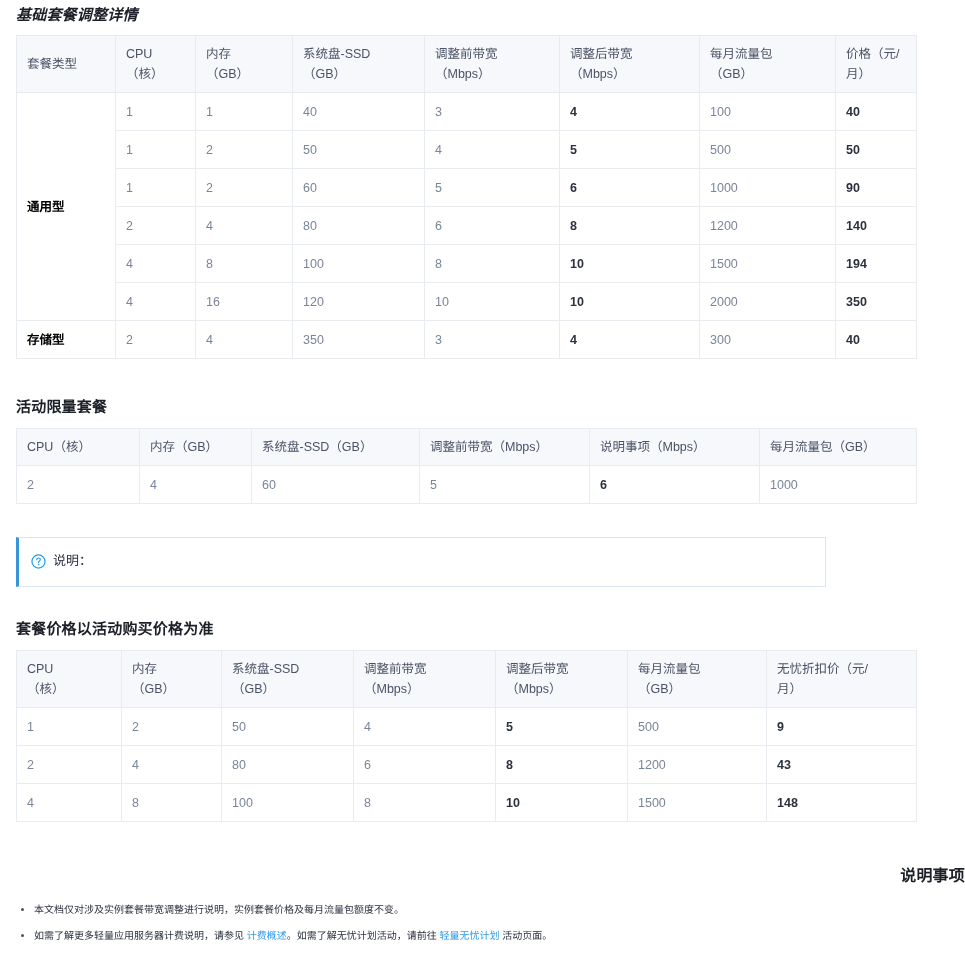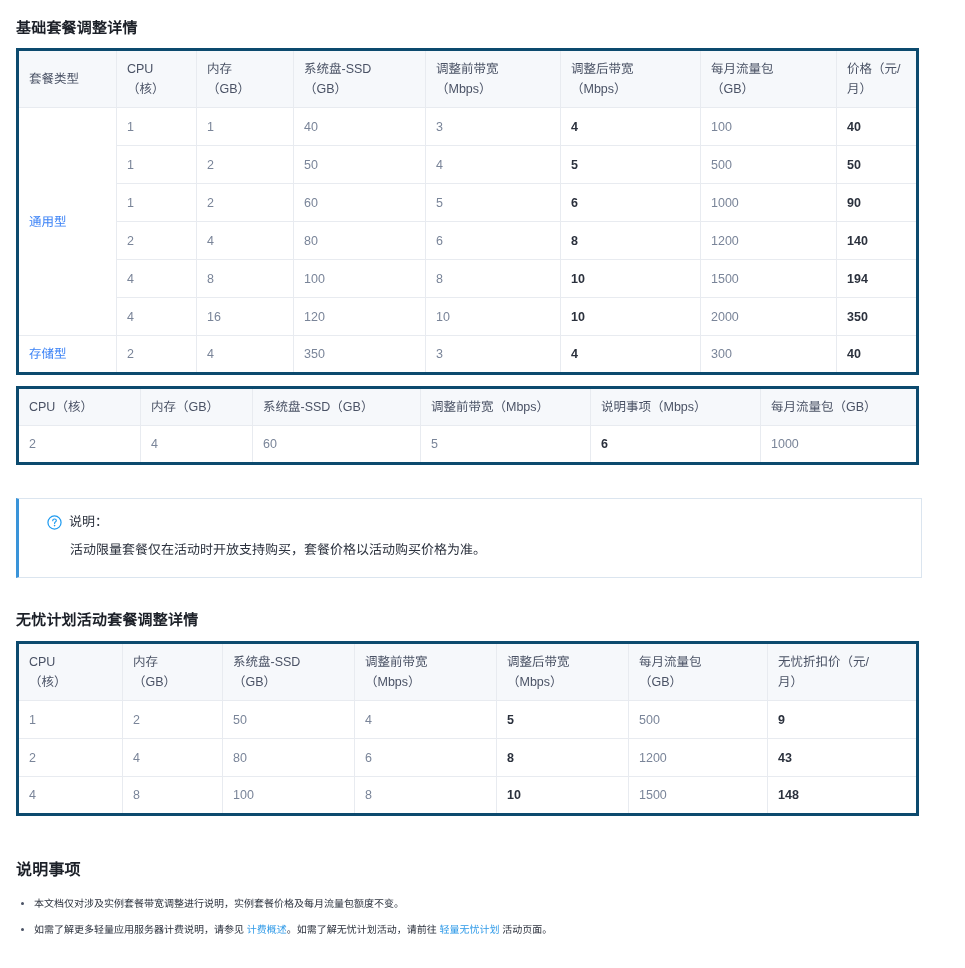--- a/index.html
+++ b/index.html
@@ -32,21 +32,21 @@
     font-size: 16px;
   }
 
   
   .tbl-wrap { padding: 0 16px 0 16px; }
   table.grid {
     border-collapse: collapse;
     width: 900px;
     table-layout: fixed;
     background: #fff;
-    border: 3px solid #0c4a6e;
+    border: 1px solid #0c4a6e;
   }
   table.grid th, table.grid td {
     border: 1px solid #e8ebf0;
     font-size: 12.5px;
     color: #7a8599;
     font-weight: normal;
     text-align: left;
     vertical-align: middle;
     padding: 8px 10px;
     line-height: 20px;
@@ -56,22 +56,23 @@
     background: #f6f8fb;
     color: #4a5265;
     font-weight: normal;
     font-size: 12.5px;
   }
   table.grid td.bold, table.grid th.bold {
     color: #2b313d;
     font-weight: bold;
   }
   table.grid td.rowlabel {
-    color: #3b82f6;
+    color: #000000;
     vertical-align: middle;
+    font-weight: bold;
   }
   table.grid tbody tr { height: 38px; }
   table.grid thead tr { height: 32px; }
 
   
   .t1 col.c0 { width: 99px; }
   .t1 col.c1 { width: 80px; }
   .t1 col.c2 { width: 97px; }
   .t1 col.c3 { width: 132px; }
   .t1 col.c4 { width: 135px; }
@@ -92,25 +93,25 @@
   .t3 col.c1 { width: 100px; }
   .t3 col.c2 { width: 132px; }
   .t3 col.c3 { width: 142px; }
   .t3 col.c4 { width: 132px; }
   .t3 col.c5 { width: 139px; }
   .t3 col.c6 { width: 150px; }
 
   
   .note {
     margin: 0 16px;
-    width: 906px;
+    width: 810px;
     background: #ffffff;
     border: 1px solid #dbe5ef;
     border-left: 3px solid #3a94d9;
-    padding: 14px 16px 16px 28px;
+    padding: 14px 16px 16px 12px;
   }
   .note-head {
     display: flex;
     align-items: center;
     gap: 7px;
     font-size: 13px;
     color: #2b313d;
     line-height: 18px;
   }
   .note-icon {
@@ -151,21 +152,21 @@
     color: #2f9ae8;
     text-decoration: none;
   }
   .sp { display: inline; }
 </style>
 </head>
 <body>
 
 <div class="page">
 
-  <h2 class="h-section" style="padding-top:18px;">基础套餐调整详情</h2>
+  <h2 class="h-section" style="padding-top:5px;font-style:italic;">基础套餐调整详情</h2>
 
   <div class="tbl-wrap" style="padding-top:10px;">
     <table class="grid t1">
       <colgroup>
         <col class="c0">
           <col class="c1">
           <col class="c2">
           <col class="c3">
         <col class="c4">
           <col class="c5">
@@ -272,20 +273,21 @@
           <td>350</td>
           <td>3</td>
           <td class="bold">4</td>
           <td>300</td>
           <td class="bold">40</td>
         </tr>
       </tbody>
     </table>
   </div>
 
+  <h2 class="h-section" style="padding-top:38px;">活动限量套餐</h2>
 
   <div class="tbl-wrap" style="padding-top:11px;">
     <table class="grid t2">
       <colgroup>
         <col class="c0">
           <col class="c1">
           <col class="c2">
         <col class="c3">
           <col class="c4">
           <col class="c5">
@@ -318,25 +320,24 @@
       <div class="note-head">
         <span class="note-icon">
           <svg width="15" height="15" viewBox="0 0 16 16" xmlns="http://www.w3.org/2000/svg">
             <circle cx="8" cy="8" r="7" fill="none" stroke="#1f9bf0" stroke-width="1.3"></circle>
             <path d="M6.1 6.1c0-1.05 0.85-1.8 1.95-1.8 1.1 0 1.9 0.7 1.9 1.65 0 0.78-0.42 1.2-1.05 1.62-0.55 0.37-0.78 0.62-0.78 1.18v0.25" fill="none" stroke="#1f9bf0" stroke-width="1.25" stroke-linecap="round"></path>
             <circle cx="8.07" cy="11.3" r="0.85" fill="#1f9bf0"></circle>
           </svg>
         </span>
         <span>说明：</span>
       </div>
-      <div class="note-body">活动限量套餐仅在活动时开放支持购买，套餐价格以活动购买价格为准。</div>
     </div>
   </div>
 
-  <h2 class="h-section" style="padding-top:32px;">无忧计划活动套餐调整详情</h2>
+  <h2 class="h-section" style="padding-top:32px;">套餐价格以活动购买价格为准</h2>
 
   <div class="tbl-wrap" style="padding-top:11px;">
     <table class="grid t3">
       <colgroup>
         <col class="c0">
           <col class="c1">
           <col class="c2">
           <col class="c3">
         <col class="c4">
           <col class="c5">
@@ -399,21 +400,21 @@
           <td>100</td>
           <td>8</td>
           <td class="bold">10</td>
           <td>1500</td>
           <td class="bold">148</td>
         </tr>
       </tbody>
     </table>
   </div>
 
-  <h2 class="h-section lg" style="padding-top:44px;">说明事项</h2>
+  <h2 class="h-section lg" style="padding-top:44px;text-align:right;">说明事项</h2>
 
   <ul class="bullets" style="padding-top:11px;">
     <li>
       <span>本文档仅对涉及实例套餐带宽调整进行说明，实例套餐价格及每月流量包额度不变。</span>
     </li>
     <li>
       <span class="sp">如需了解更多轻量应用服务器计费说明，请参见 </span><a class="lnk" href="#">计费概述</a><span class="sp">。如需了解无忧计划活动，请前往 </span><a class="lnk" href="#">轻量无忧计划</a><span class="sp"> 活动页面。</span>
     </li>
   </ul>
 

